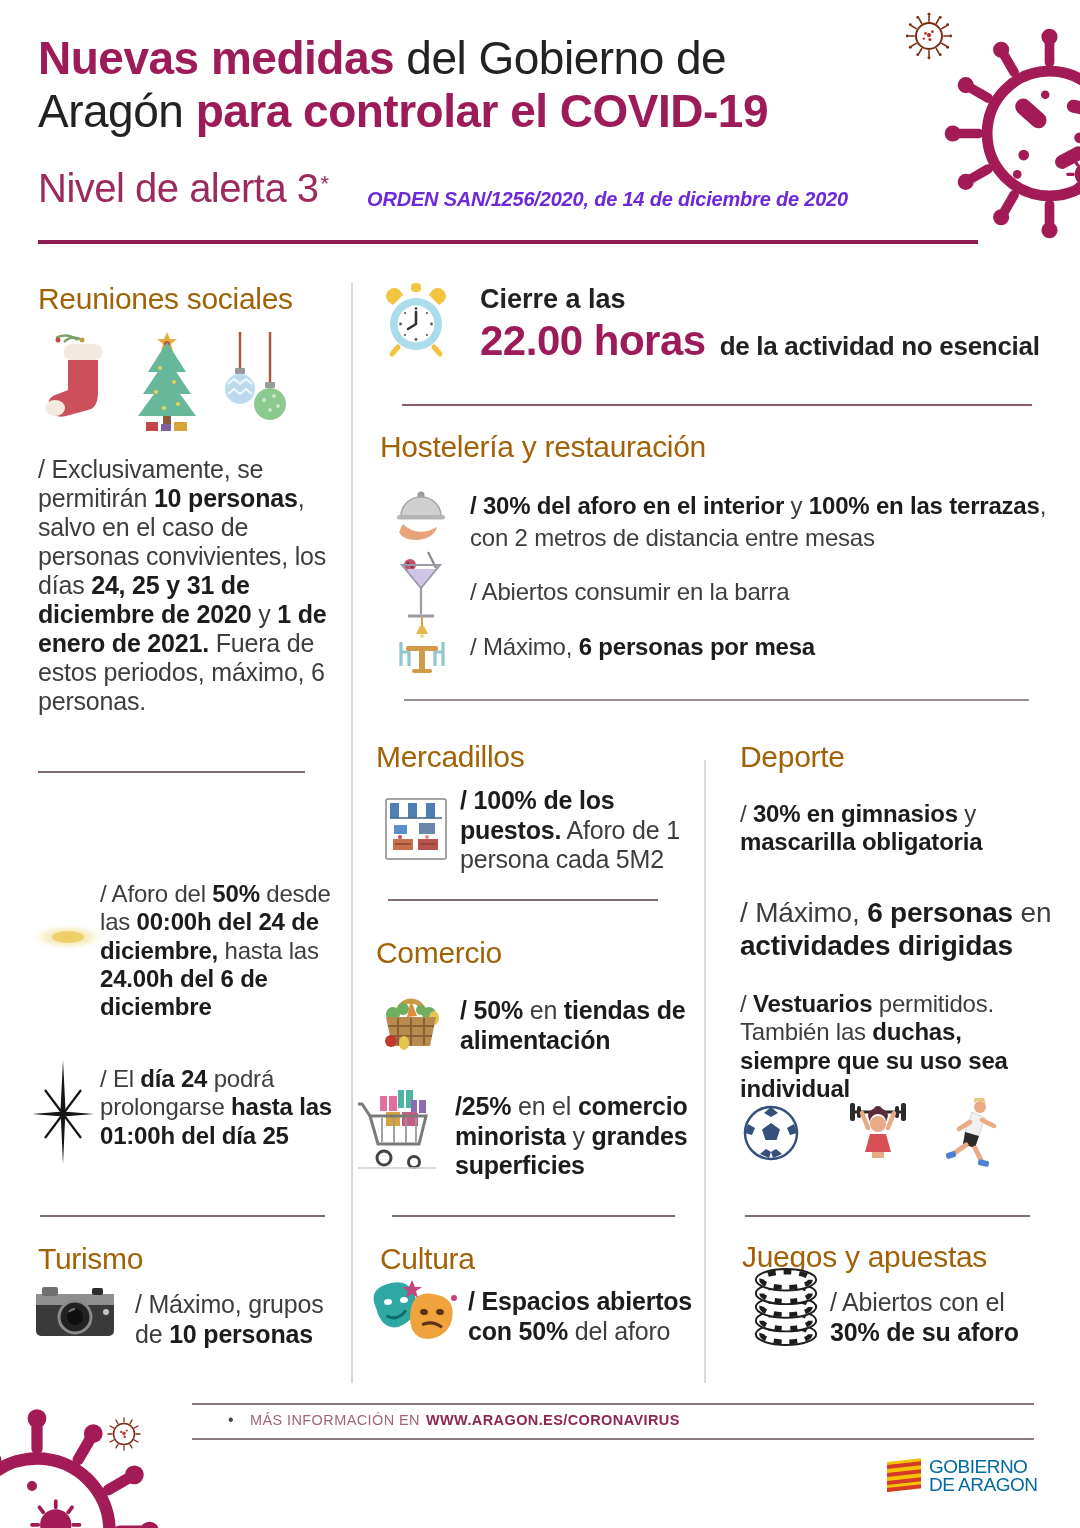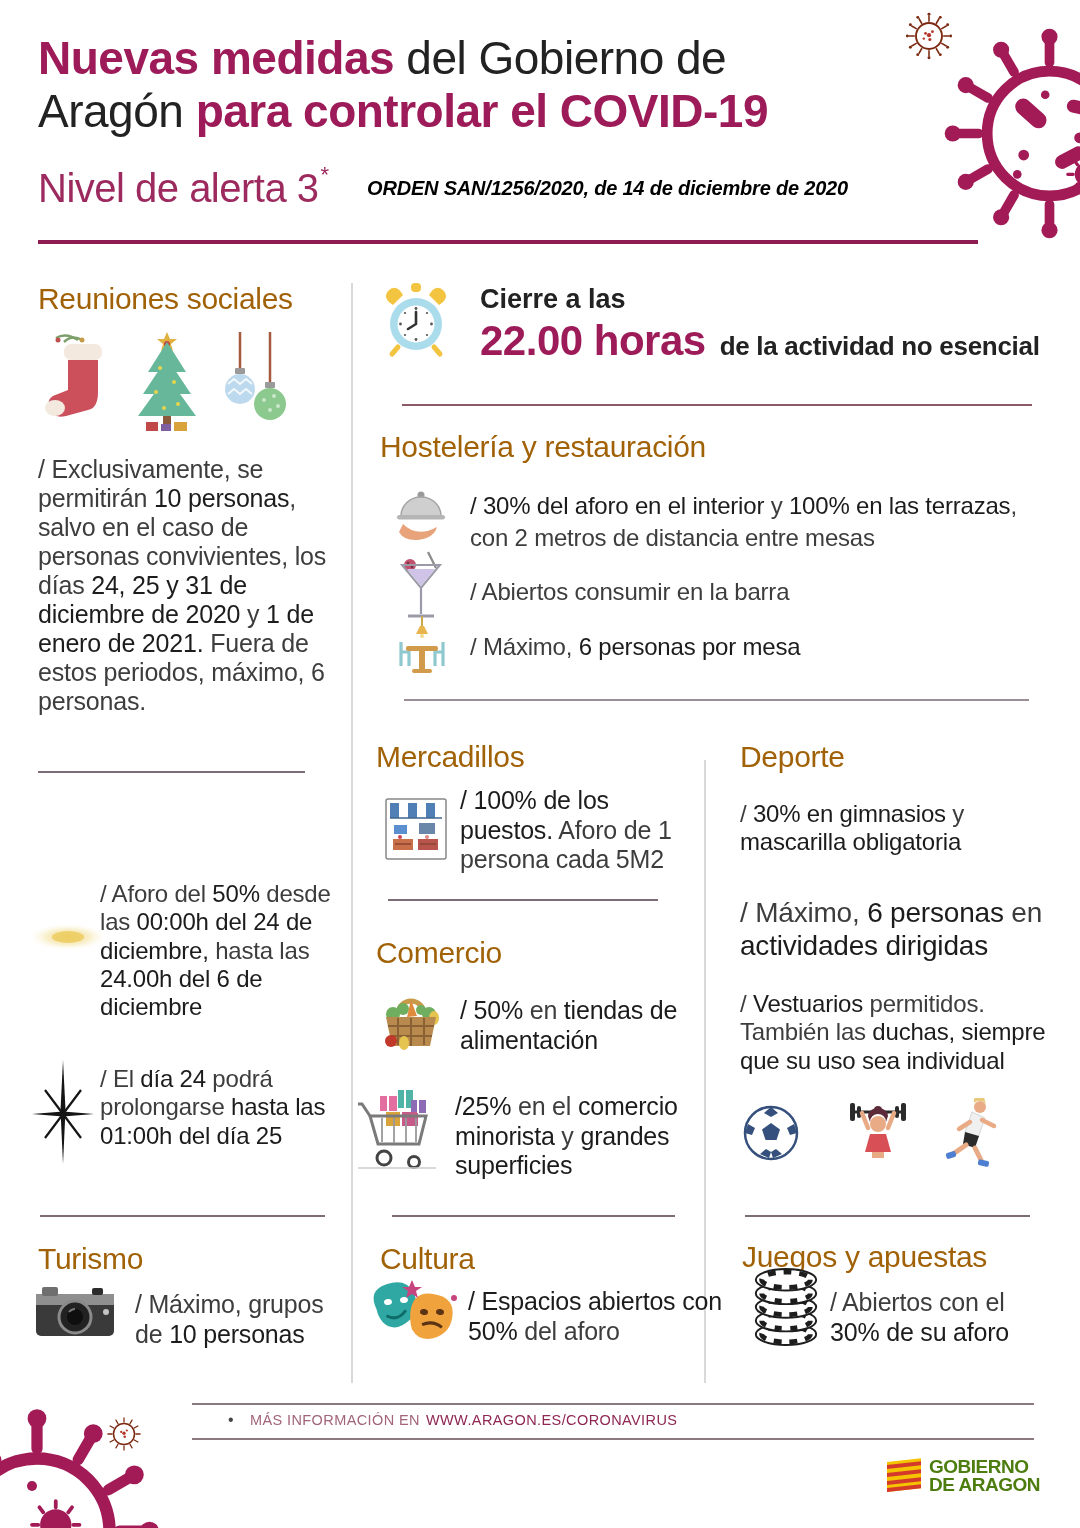--- a/index.html
+++ b/index.html
@@ -7,47 +7,47 @@
   body { font-family:"Liberation Sans", sans-serif; }
   #canvas { position:relative; width:1080px; height:1528px; margin:0 auto; background:#fff; overflow:hidden;border-radius:27px; }
 
   .abs { position:absolute; }
 
   
   .sec-h { color:#a16207; font-weight:400; font-size:30px; letter-spacing:-0.3px; }
 
   
   .rich { color:#3d3d3d; font-size:25px; line-height:1.18; letter-spacing:-0.2px; }
-  .rich .b { font-weight:400; color:#1c1c1c; }
+  .rich .b { font-weight:700; color:#1c1c1c; }
   .rich .a { font-weight:800; color:#9c1b58; }
 
   
   #title { font-size:46px; line-height:1.16; font-weight:400; color:#222; width:800px; letter-spacing:-0.5px; }
-  #alert-row { display:flex; align-items:center; }
+  #alert-row { display:flex; align-items:flex-end; }
   #alert-label { font-size:40px; color:#9c2a5e; font-weight:400; letter-spacing:-0.5px; }
   #alert-asterisk { font-size:22px; color:#9c2a5e; position:relative; top:-14px; margin-left:2px; }
-  #order-ref { font-size:20px; font-style:italic; font-weight:700; color:#000000; margin-left:38px; letter-spacing:-0.2px; }
+  #order-ref { font-size:20px; font-style:italic; font-weight:700; color:#6d28d9; margin-left:38px; letter-spacing:-0.2px; }
 
   
   .rule { height:2px; background:#7d6b76; }
   .rule-accent { height:4px; background:#8f1d52; }
   .vdiv { width:2px; background:#d9d9d9; }
 
   
   #closure-line1 { font-size:27px; font-weight:800; color:#222; }
   #closure-line2 { display:flex; align-items:baseline; margin-top:2px; }
   #closure-time { font-size:42px; font-weight:800; color:#9c1b58; letter-spacing:-0.5px; }
   #closure-rest { font-size:26px; font-weight:800; color:#222; margin-left:14px; letter-spacing:-0.3px; }
 
   
   #footer-info { display:flex; align-items:center; font-size:14.5px; letter-spacing:0.4px; }
   #footer-bullet { color:#444; margin-right:16px; font-size:16px; }
   #footer-prefix { color:#a2647a; font-weight:500; }
-  #footer-url { color:#8e2653; font-weight:400; margin-left:6px; }
-  #logo-text { font-size:19px; font-weight:700; color:#4d7c0f; line-height:0.95; letter-spacing:-0.5px; }
+  #footer-url { color:#8e2653; font-weight:700; margin-left:6px; }
+  #logo-text { font-size:19px; font-weight:400; color:#0369a1; line-height:0.95; letter-spacing:-0.5px; }
 </style>
 </head>
 <body>
 
 <div id="canvas">
 
   <svg class="abs" style="left:903px;top:10px" width="52" height="52" viewBox="0 0 60 60">
     <g stroke="#7c2a12" stroke-width="1.8" stroke-linecap="round" fill="none">
       <circle cx="30" cy="30" r="15" stroke-width="2.2"></circle>
       <path d="M47 30 L53 30 M44.7 38.5 L49.9 41.5 M38.5 44.7 L41.5 49.9 M30 47 L30 53 M21.5 44.7 L18.5 49.9 M15.3 38.5 L10.1 41.5 M13 30 L7 30 M15.3 21.5 L10.1 18.5 M21.5 15.3 L18.5 10.1 M30 13 L30 7 M38.5 15.3 L41.5 10.1 M44.7 21.5 L49.9 18.5"></path>

